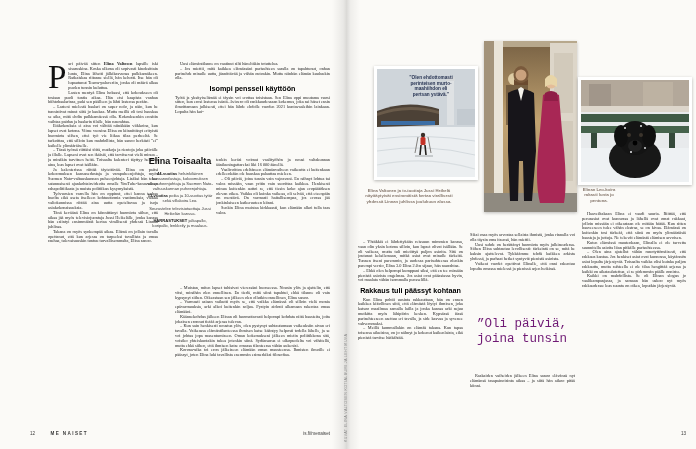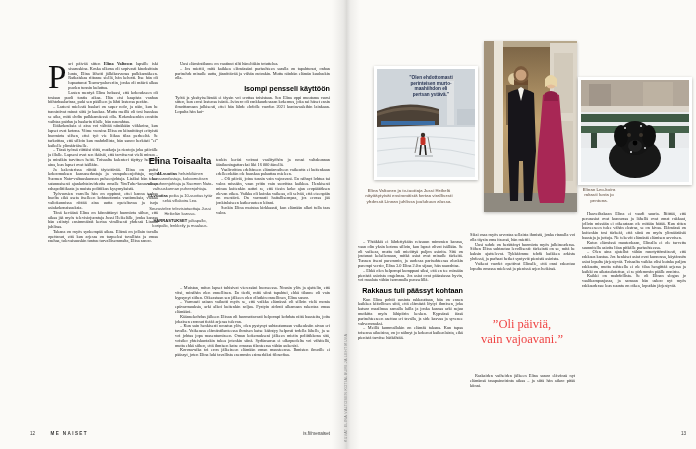--- a/index.html
+++ b/index.html
@@ -7,33 +7,33 @@
   .spread{position:relative;width:696px;height:449px;background:#fbfaf7;overflow:hidden;
           font-family:"Liberation Serif", serif;color:#1d1d1d;}
   .gutter{position:absolute;left:332px;top:0;width:28px;height:449px;
           background:linear-gradient(90deg,rgba(0,0,0,0) 0%,rgba(0,0,0,0.07) 40%,rgba(0,0,0,0.13) 52%,rgba(0,0,0,0.05) 66%,rgba(0,0,0,0) 100%);}
   .col{position:absolute;font-size:4.3px;line-height:4.8px;text-align:justify;overflow:hidden;}
   .col p{margin:0;text-indent:5px;}
   .col p:first-child{text-indent:5px;}
   .col.opening p:first-child, .cont p:first-child{text-indent:0;}
   .dropcap{float:left;font-size:33px;line-height:27px;padding:2px 2px 0 0;color:#111;font-weight:400;}
   .h-mid{font-family:"Liberation Sans",sans-serif;font-weight:bold;font-size:7.2px;line-height:8px;
-         text-align:right;text-indent:0 !important;margin:4px 0 2.5px !important;color:#000;}
+         text-align:center;text-indent:0 !important;margin:4px 0 2.5px !important;color:#000;}
   .bio{position:absolute;left:147px;top:157px;width:66px;font-family:"Liberation Sans",sans-serif;
        text-align:center;color:#3a3a3a;}
   .bio-title{font-size:9px;line-height:9.5px;font-weight:bold;color:#111;margin:0 0 4px;}
   .bio p{font-size:4.1px;line-height:5px;margin:0 0 2.5px;text-indent:0;}
   .bio b{color:#222;}
   .caption{position:absolute;font-family:"Liberation Sans",sans-serif;font-weight:bold;
            font-size:4.2px;line-height:5.3px;text-align:center;color:#84756a;}
   .skiquote{position:absolute;left:392px;top:75px;width:78px;text-align:center;
             font-family:"Liberation Sans",sans-serif;font-weight:bold;font-size:4.7px;line-height:5.7px;color:#273352;z-index:4;}
   .skiquote p{margin:0;text-indent:0;}
   .pullquote{position:absolute;left:466px;top:317px;width:112px;text-align:center;
-             font-size:12.5px;line-height:14.5px;color:#ef4444;font-family:Liberation Serif, serif;}
+             font-size:12.5px;line-height:14.5px;color:#701a75;font-family:Liberation Mono, monospace;}
   .pullquote p{margin:0;text-indent:0;}
   .polaroid{position:absolute;background:#fff;box-shadow:0 1px 3px rgba(0,0,0,0.28);padding:3px;box-sizing:border-box;}
   .photo{position:absolute;box-shadow:0 1px 3px rgba(0,0,0,0.25);}
   svg{display:block;}
   .footer{position:absolute;font-family:"Liberation Sans",sans-serif;font-size:4.6px;color:#3c3c3c;top:431px;}
   .brand{letter-spacing:1.4px;font-weight:bold;}
   .credit{position:absolute;left:344px;top:292px;height:150px;width:8px;
           font-family:"Liberation Sans",sans-serif;font-size:3.6px;letter-spacing:0.4px;color:#8a8a8a;
           writing-mode:vertical-rl;transform:rotate(180deg);text-align:left;}
 </style>
@@ -226,21 +226,21 @@
 
     <div class="col cont" style="left:470px;top:233px;width:105px;height:82px;">
       <div>
           <p>Siksi osaa myös arvostaa sellaista ihmistä, jonka rinnalla voi olla täysin oma itsensä, hän miettii.</p>
           <p>Uusi suhde on herättänyt huomiota myös julkisuudessa. Siihen Elina suhtautuu levollisesti: tärkeintä on se, mitä he kaksin ajattelevat. Tykkäämme tehdä kaikkea arkista yhdessä, ja parhaat hetket syntyvät pienistä asioista.</p>
           <p>Vaikeat vuodet opettivat Elinalle, että onni rakentuu lopulta omassa mielessä ja pienissä arjen hetkissä.</p>
         </div>
     </div>
     <div class="pullquote">
         <p>”Oli päiviä,</p>
-        <p>vain vajoavani.”</p>
+        <p>joina tunsin</p>
       </div>
     <div class="col" style="left:470px;top:374px;width:105px;height:56px;">
       <div>
           <p>Raskaiden vaiheiden jälkeen Elina sanoo elävänsä nyt elämänsä tasapainoisinta aikaa – ja siitä hän aikoo pitää kiinni.</p>
         </div>
     </div>
 
     <div class="col" style="left:582px;top:212px;width:104px;height:218px;">
       <div>
           <p>Haaveiltakaan Elina ei vaadi suuria. Riittää, että perusasiat ovat kunnossa ja lähellä ovat omat rakkaat, jolloin missään ei oikeastaan ole mitään hätää. Kun sitten haaveeseen tulee vähän ekstraa, se on kivaa. Elämässä on kuitenkin tosi tärkeää, että siinä on myös ylimääräisiä haasteja ja juttuja. Ne tekevät elämästä elämisen arvoisen.</p>

